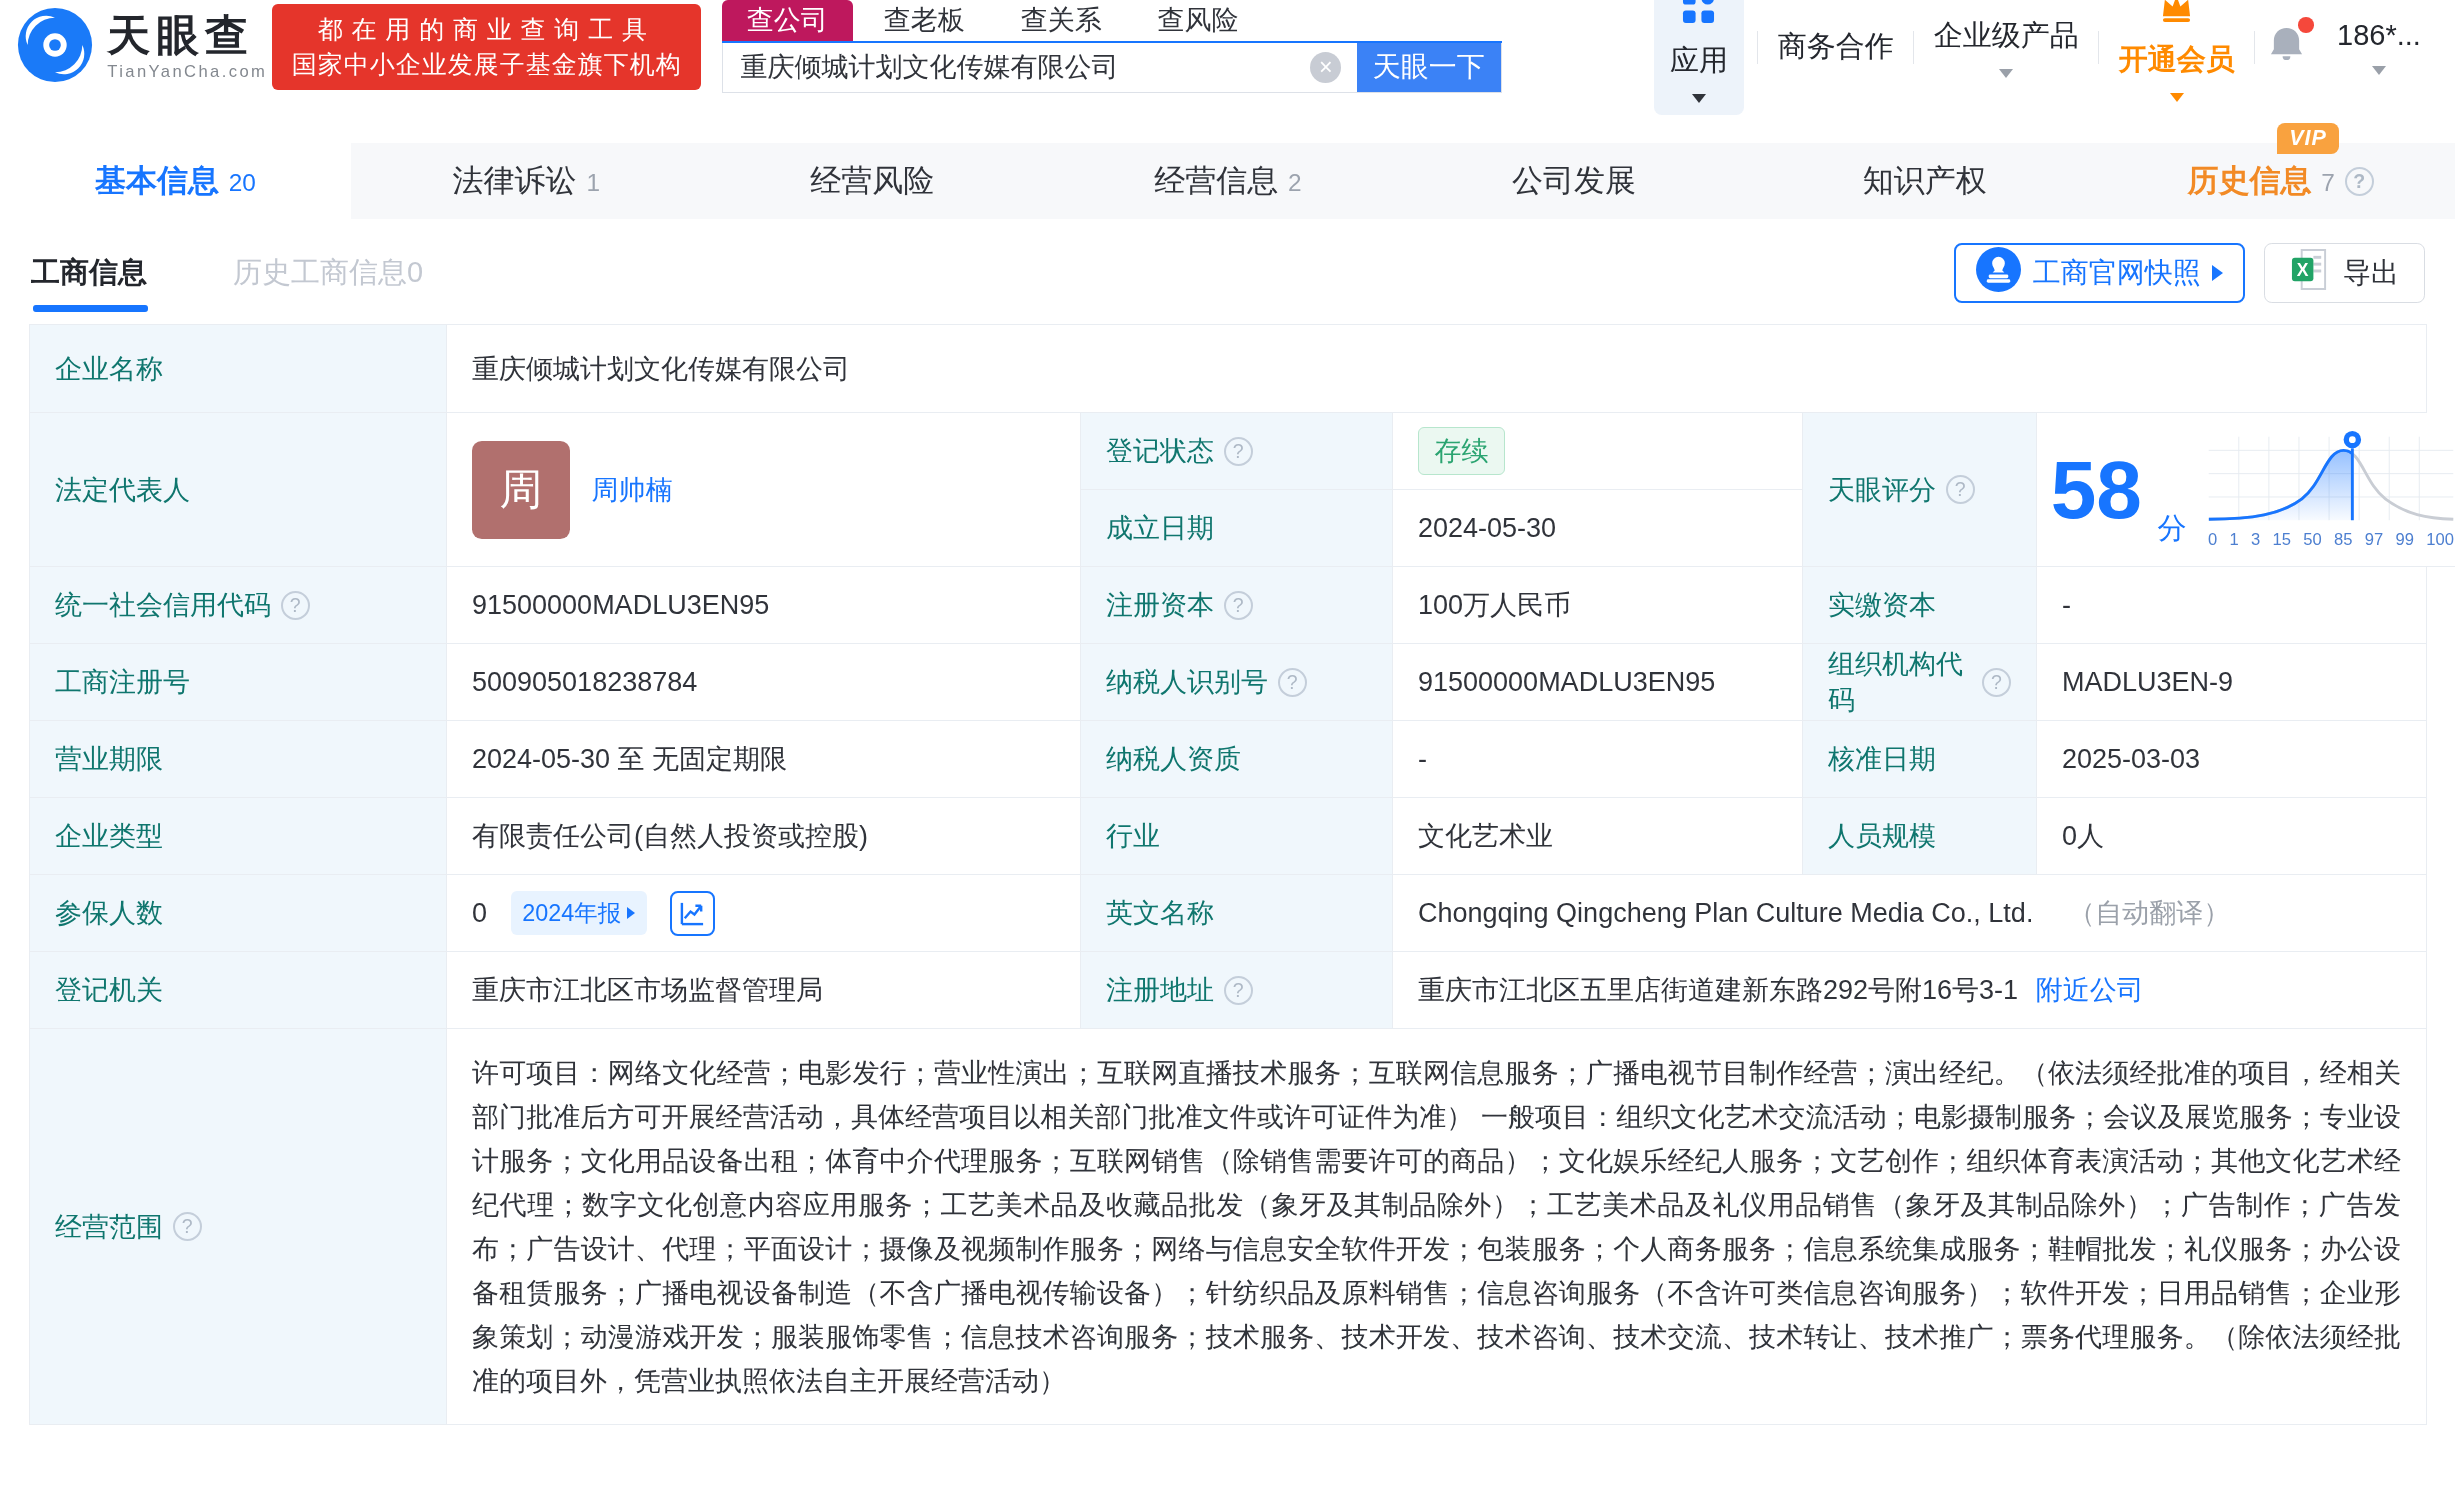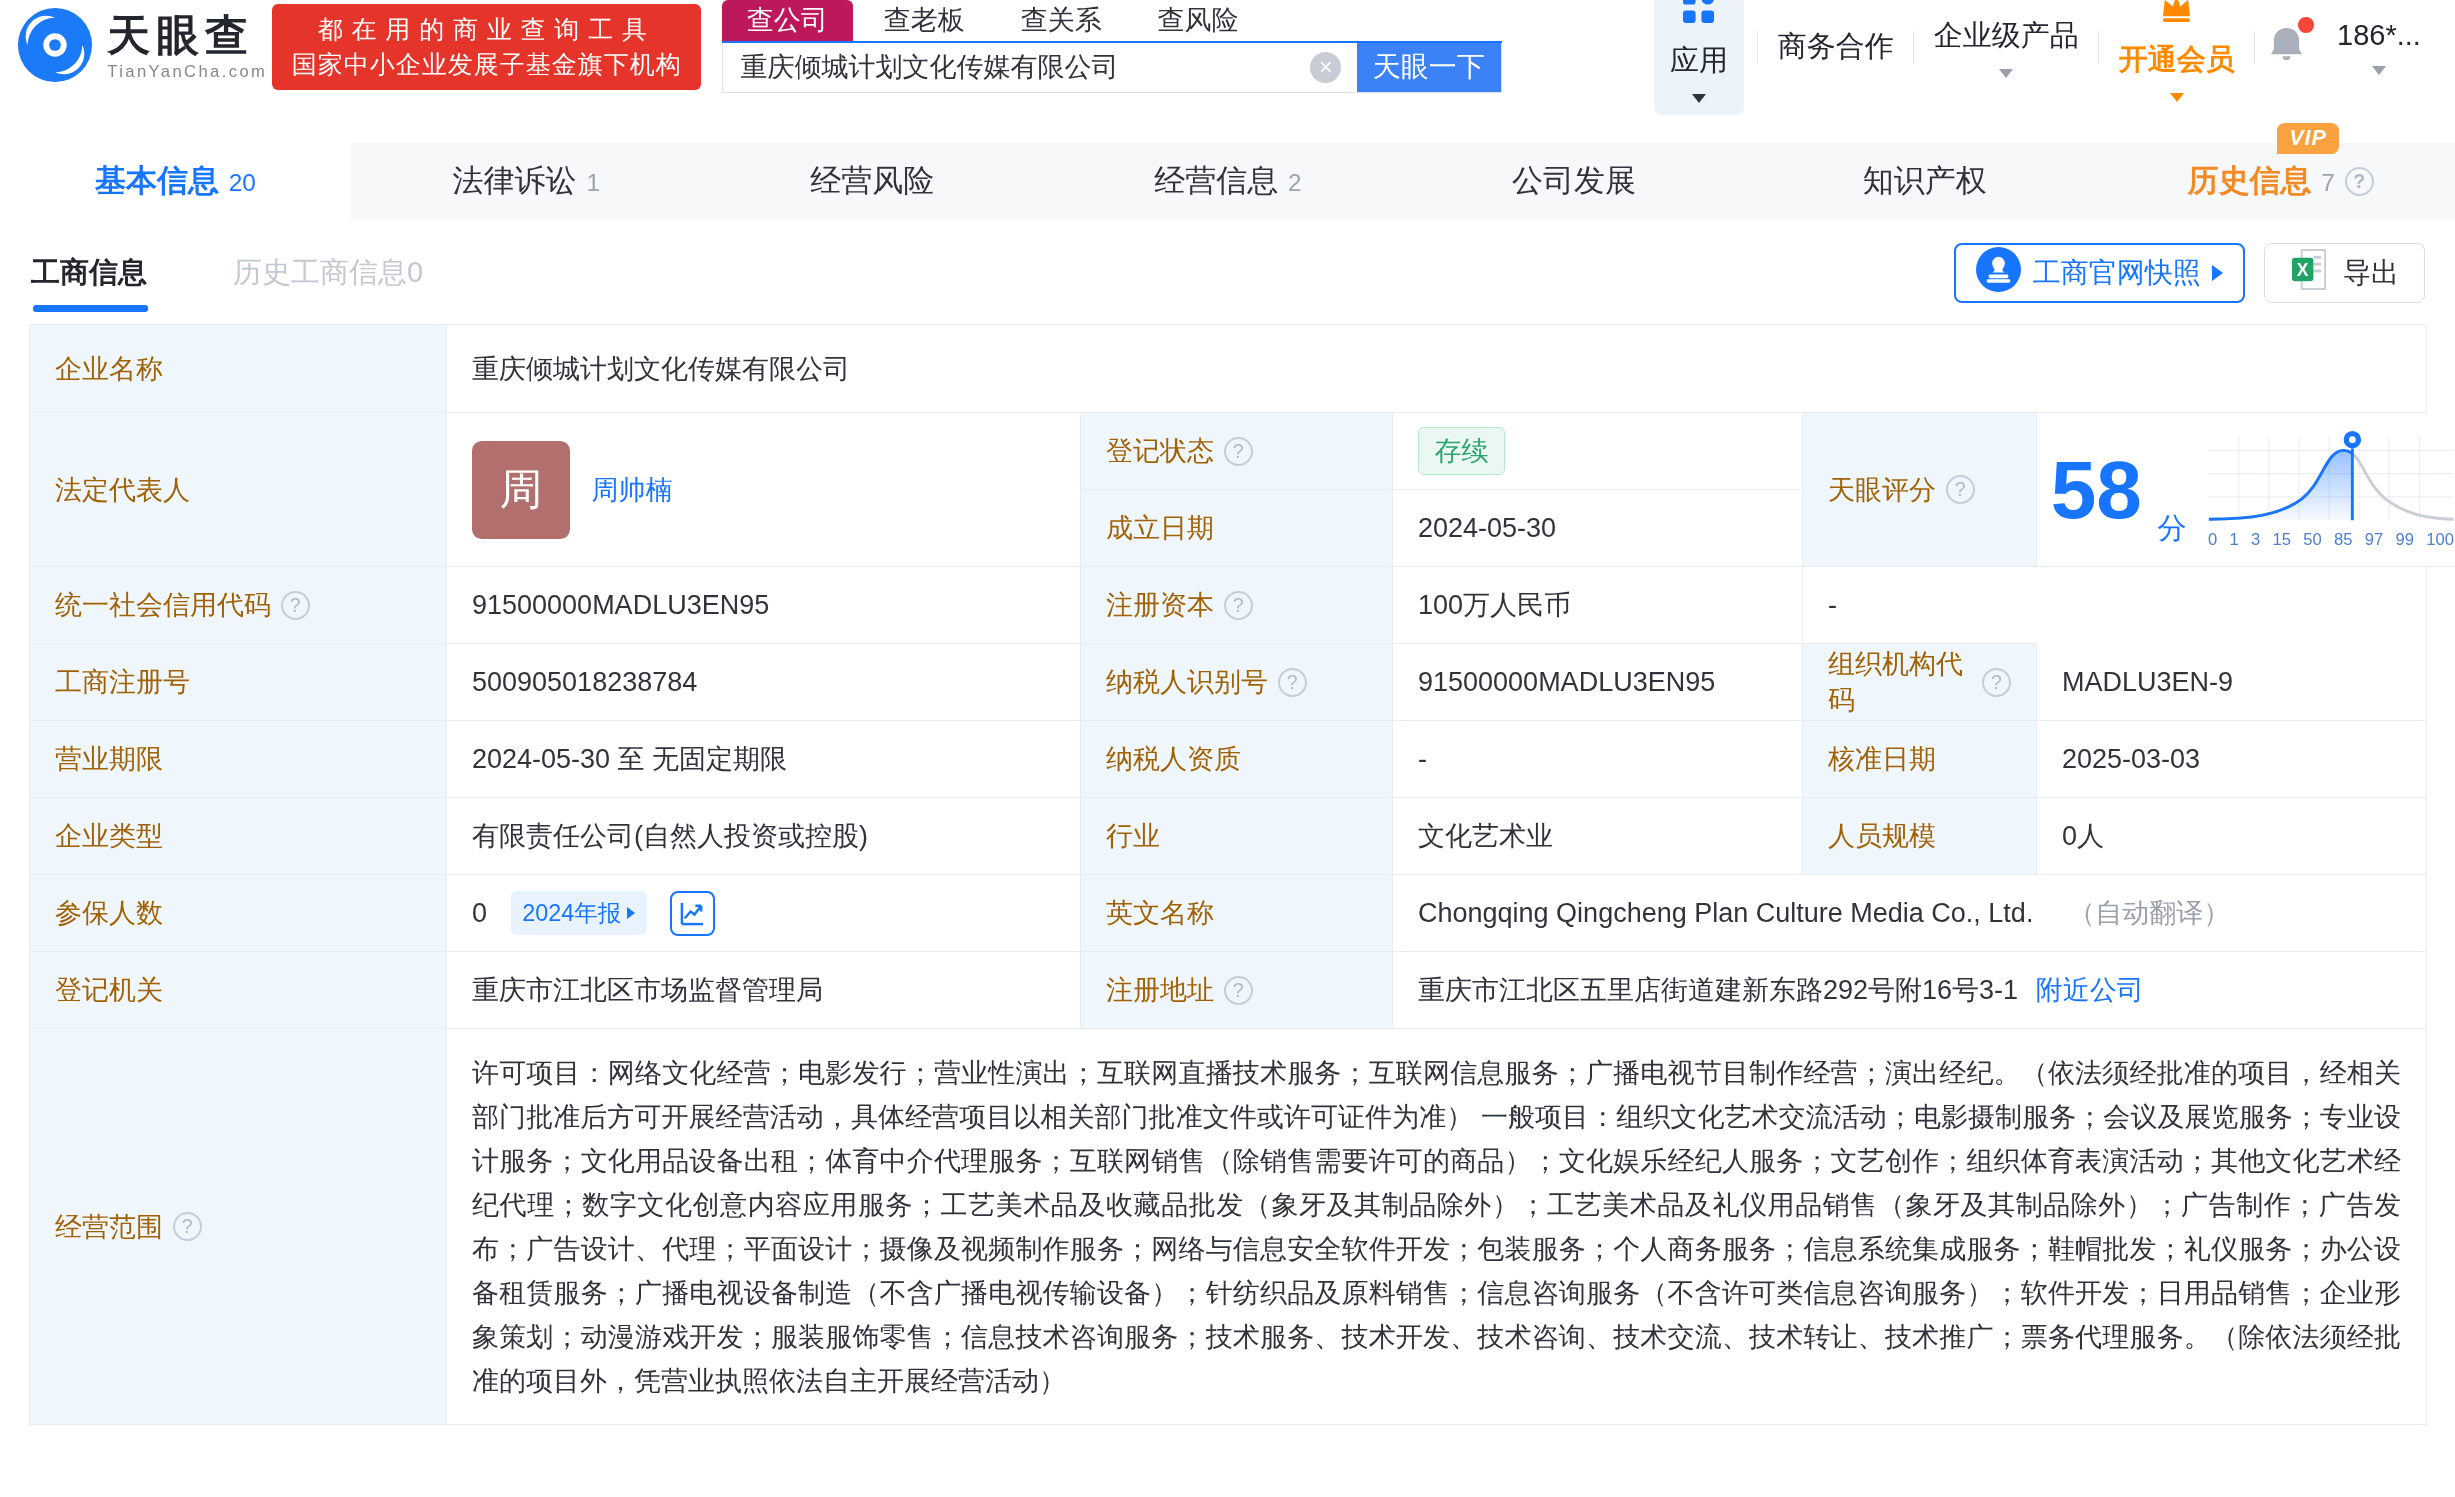--- a/index.html
+++ b/index.html
@@ -56,21 +56,21 @@
   .bar-actions { margin-left:auto; display:flex; gap:19.5px; }
   .snapshot-btn { display:flex; align-items:center; gap:11.7px; height:60px; padding:0 19.5px; border:2px solid #1775FF; border-radius:7.8px; color:#1775FF; font-size:28px; background:#fff; cursor:pointer;}
   .export-btn { display:flex; align-items:center; gap:13.7px; height:60px; padding:0 25px; border:1px solid #D9DDE3; border-radius:7.8px; color:#30333A; font-size:28px; background:#fff; cursor:pointer;}
   .tri-right { width:0; height:0; border-top:8.8px solid transparent; border-bottom:8.8px solid transparent; border-left:11.7px solid #1775FF; }
 
   
   .info-table { margin:15.6px 29px 0; border:1px solid #E9EDF2; font-size:27px; }
   .t-row { display:grid; grid-template-columns:417px 634px 312px 410px 234px 1fr; }
   .t-row2 { display:grid; grid-template-columns:417px 634px 312px 410px 234px 1fr; grid-template-rows:77px 77px; }
   .cell { display:flex; align-items:center; padding:0 25px; border-bottom:1px solid #E9EDF2; border-right:1px solid #E9EDF2; min-height:77px; background:#fff; gap:9.8px;}
-  .cell.label { background:#F0F7FC; color:#a16207;padding-left:25px; }
+  .cell.label { background:#F0F7FC; color:#0f766e;padding-left:25px; }
   .cell.nbr { border-right:none; }
   .row-name .cell { min-height:88px; }
   .span5 { grid-column:2 / 7; }
   .span3 { grid-column:4 / 7; }
   .rspan2 { grid-row:span 2; }
   .info-table > div:last-child .cell { border-bottom:none; }
 
   .avatar { width:98px; height:98px; border-radius:9.8px; background:#B1706E; color:#fff; font-size:43px; display:flex; align-items:center; justify-content:center; flex:none;}
   .link { color:#1775FF; cursor:pointer; }
   .status-badge { color:#2BA471; background:#EBF8F1; border:1px solid #B7E6CD; border-radius:6px; padding:4.9px 15.6px; font-size:27px; }
@@ -328,20 +328,21 @@
     <div class="cell label">
       <span>统一社会信用代码</span>
       <span class="qmark"></span>
     </div>
     <div class="cell">91500000MADLU3EN95</div>
     <div class="cell label">
       <span>注册资本</span>
       <span class="qmark"></span>
     </div>
     <div class="cell">100万人民币</div>
+    <div class="cell label">实缴资本</div>
     <div class="cell nbr">-</div>
   </div>
 
   <div class="t-row">
     <div class="cell label">工商注册号</div>
     <div class="cell">500905018238784</div>
     <div class="cell label">
       <span>纳税人识别号</span>
       <span class="qmark"></span>
     </div>

